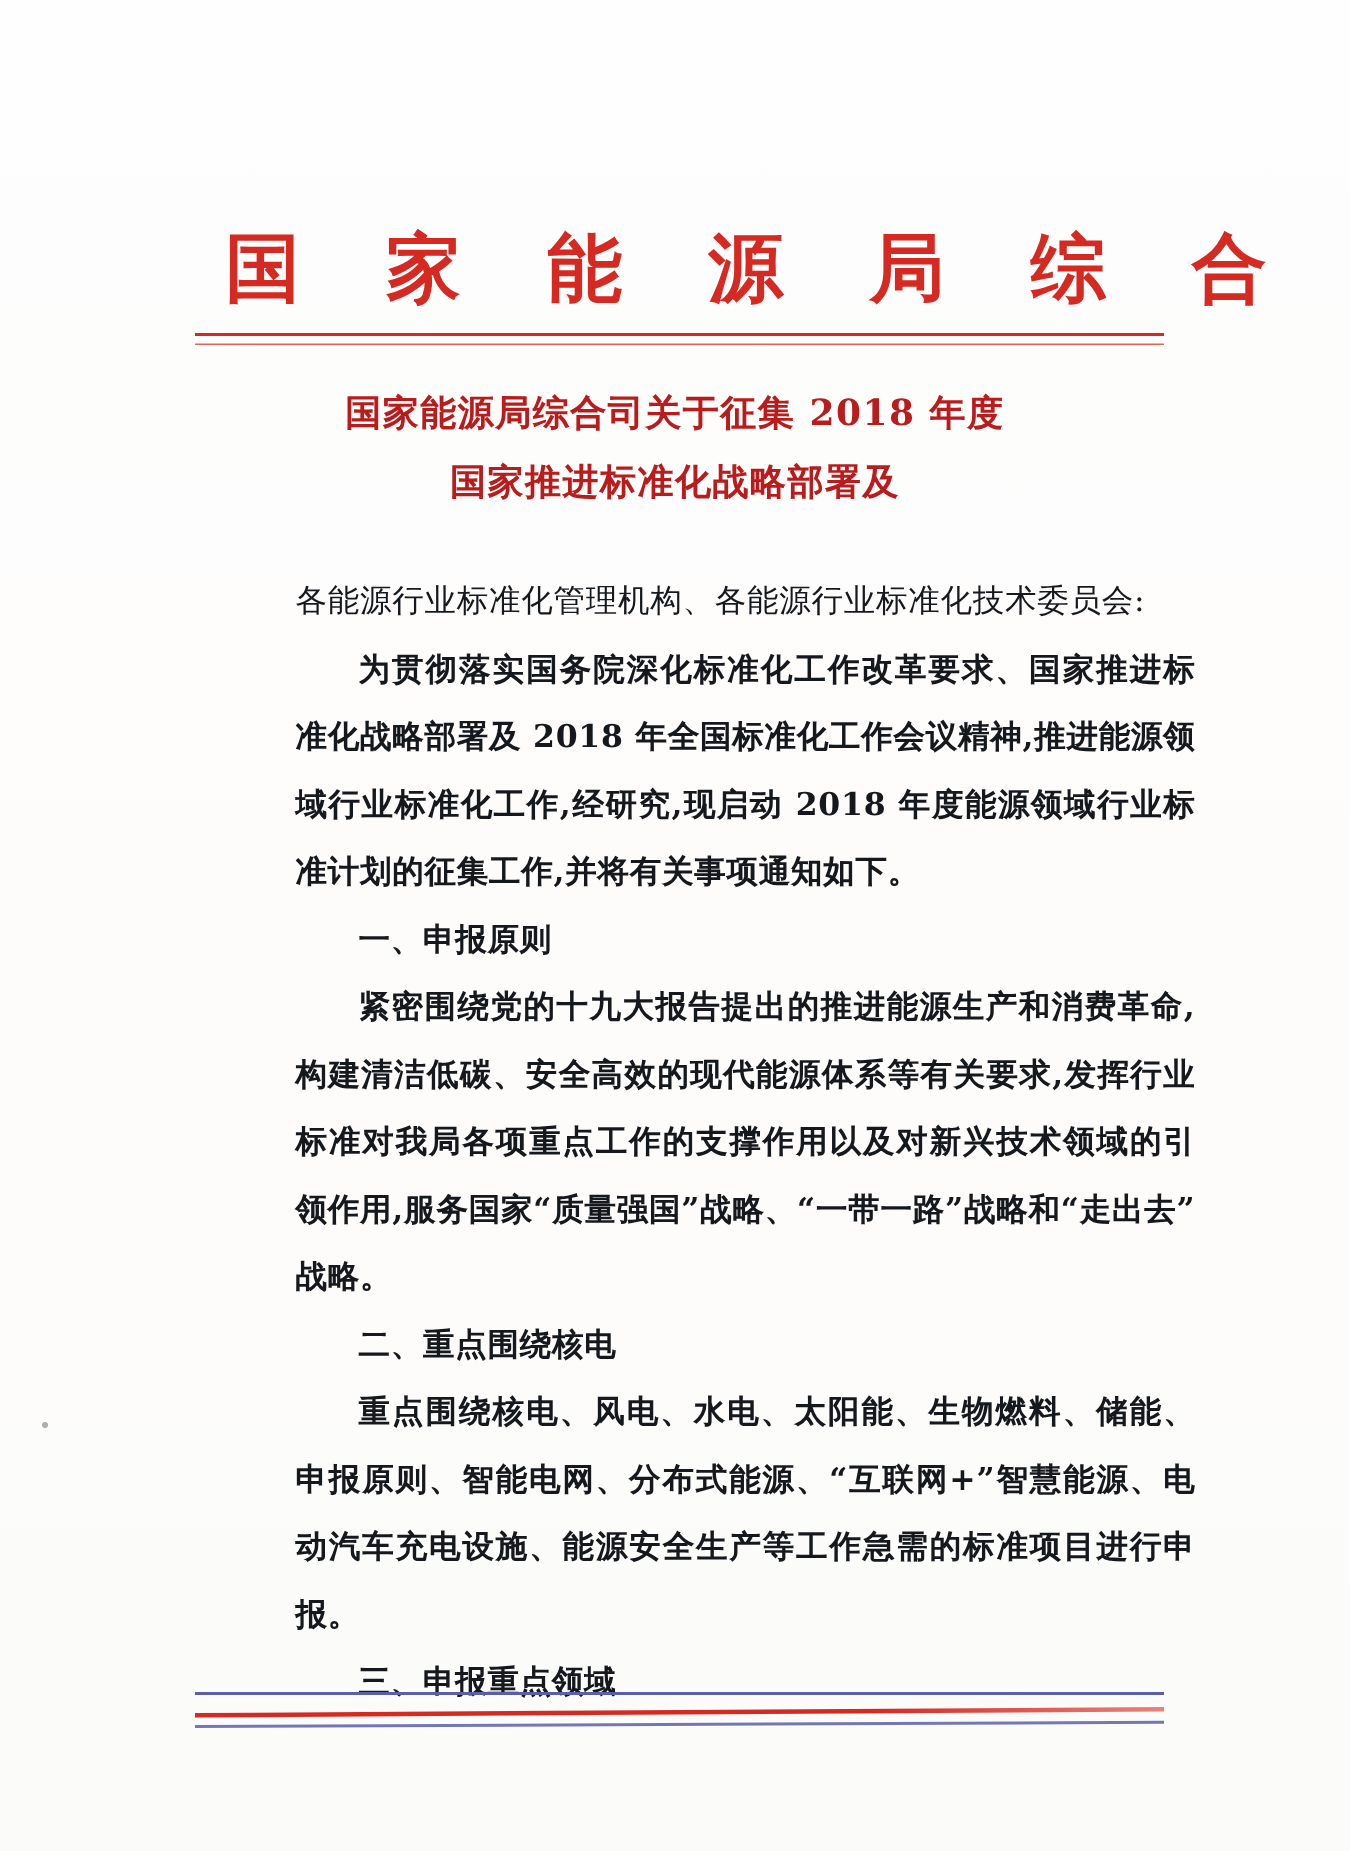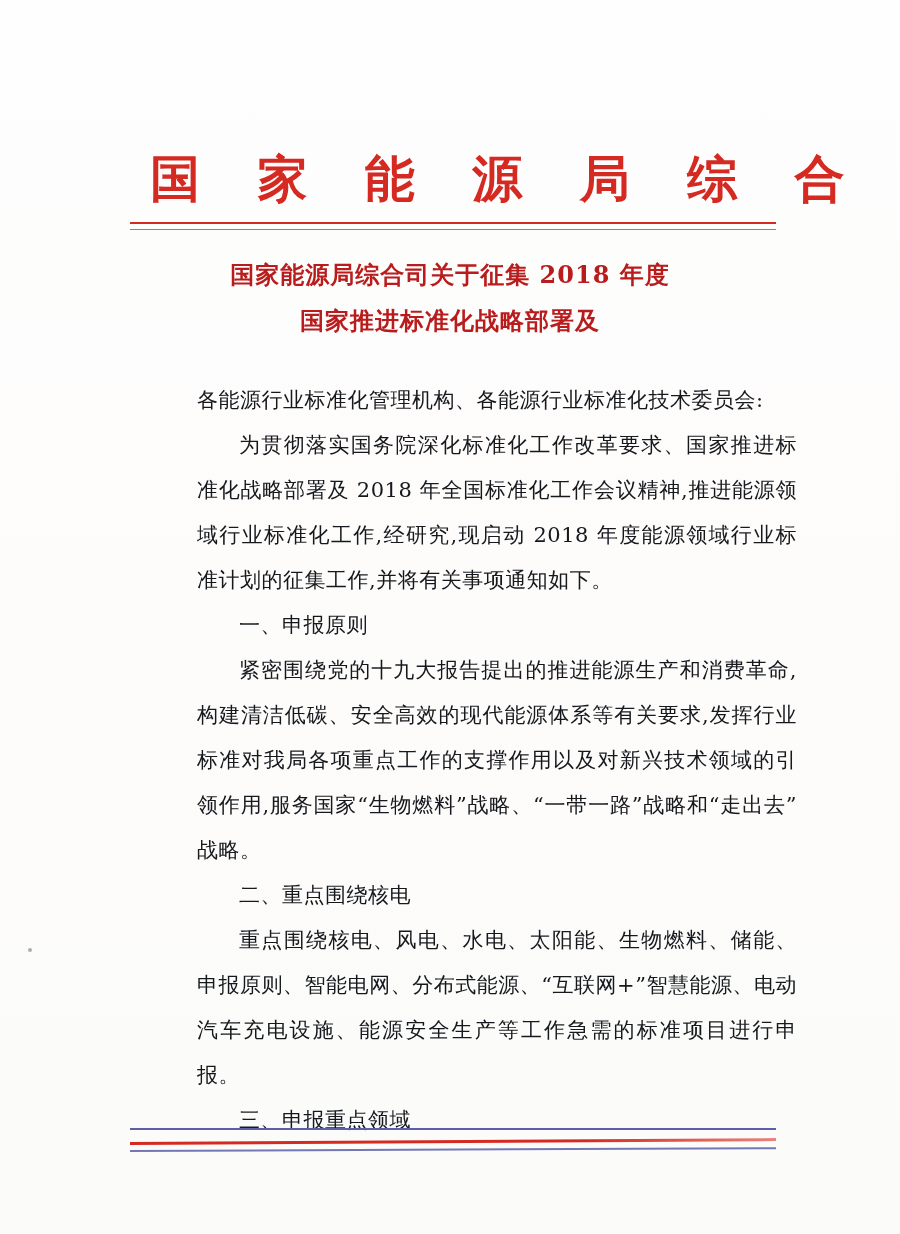--- a/index.html
+++ b/index.html
@@ -92,24 +92,25 @@
     margin-left: 45px;
   }
   .addressee {
     text-align: left;
     white-space: nowrap;
   }
   .para {
     text-indent: 42px;
     text-align: justify;
     text-justify: inter-ideograph;
+    font-weight: bold;
   }
   .heading {
     text-indent: 42px;
-    font-weight: 400;
+    font-weight: 700;
     text-align: left;
   }
 
   
   .rule-bot {
     position: absolute;
     height: 2px;
   }
   .rule-bot.b1 {
     left: 130px;
@@ -166,21 +167,21 @@
     <div class="doc-title">
       <div>国家能源局综合司关于征集 2018 年度</div>
       <div>国家推进标准化战略部署及</div>
     </div>
 
     <div class="content">
       <div class="addressee">各能源行业标准化管理机构、各能源行业标准化技术委员会:</div>
       <div class="para">为贯彻落实国务院深化标准化工作改革要求、国家推进标准化战略部署及 2018 年全国标准化工作会议精神,推进能源领域行业标准化工作,经研究,现启动 2018 年度能源领域行业标准计划的征集工作,并将有关事项通知如下。</div>
 
       <div class="heading">一、申报原则</div>
-      <div class="para">紧密围绕党的十九大报告提出的推进能源生产和消费革命,构建清洁低碳、安全高效的现代能源体系等有关要求,发挥行业标准对我局各项重点工作的支撑作用以及对新兴技术领域的引领作用,服务国家“生物燃料”战略、“一带一路”战略和“走出去”战略。</div>
+      <div class="para">紧密围绕党的十九大报告提出的推进能源生产和消费革命,构建清洁低碳、安全高效的现代能源体系等有关要求,发挥行业标准对我局各项重点工作的支撑作用以及对新兴技术领域的引领作用,服务国家“质量强国”战略、“一带一路”战略和“走出去”战略。</div>
 
       <div class="heading">二、重点围绕核电</div>
       <div class="para">重点围绕核电、风电、水电、太阳能、生物燃料、储能、申报原则、智能电网、分布式能源、“互联网+”智慧能源、电动汽车充电设施、能源安全生产等工作急需的标准项目进行申报。</div>
 
       <div class="heading">三、申报重点领域</div>
     </div>
 
     <div class="rule-bot b1"></div>
     <div class="rule-bot b2"></div>
     <div class="rule-bot b3"></div>

